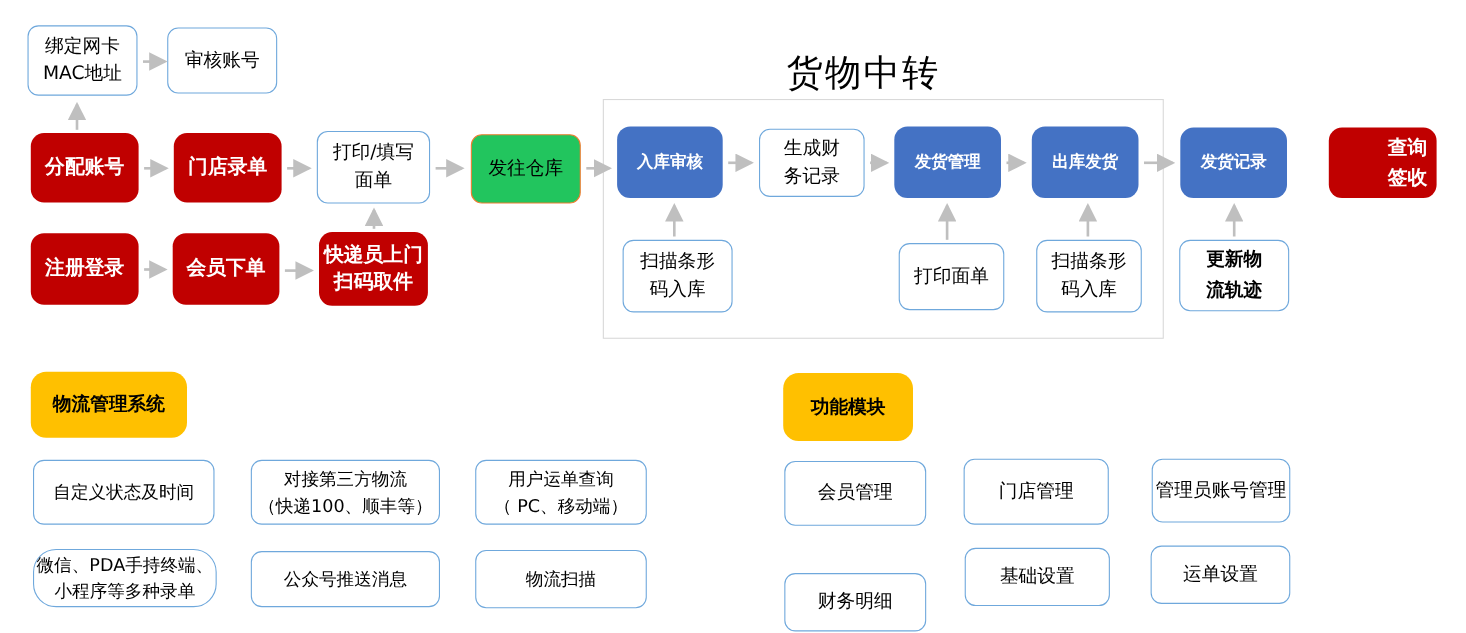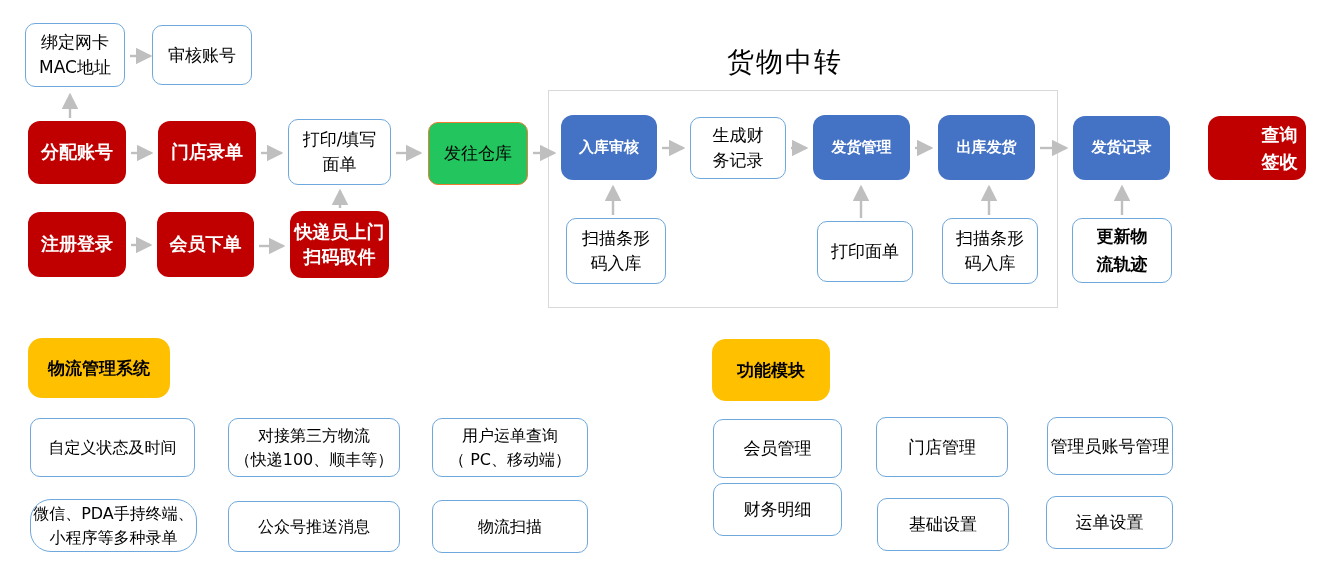--- a/index.html
+++ b/index.html
@@ -15,21 +15,21 @@
   }
   .white  { background:#ffffff; border:1.5px solid #6FA8DC; border-radius:10px; }
   .orange { background:#22c55e; border:1.5px solid #ED7D31; border-radius:10px; }
   .red    { background:#C00000; border-radius:12px; color:#ffffff; font-weight:bold; font-size:18px; }
   .blue   { background:#4472C4; border-radius:12px; color:#ffffff; font-weight:bold; font-size:15px; }
   .yellow { background:#FFC000; border-radius:14px; color:#000000; font-weight:bold; font-size:17px; }
   .bold   { font-weight:bold; }
   .fs16   { font-size:16px; line-height:1.5; }
   .frame  { position:absolute; box-sizing:border-box; border:1px solid #D9D9D9; background:transparent; }
   .title  {
-    position:absolute; font-size:27px; letter-spacing:2px; color:#000;
+    position:absolute; font-size:33px; letter-spacing:2px; color:#000;
     text-align:center; font-weight:500;
   }
   svg.arrows { position:absolute; left:0; top:0; pointer-events:none; }
 </style>
 </head>
 <body>
 
 <div class="canvas">
 
   <div class="frame" style="left:548px; top:90px; width:510px; height:218px;"></div>
@@ -78,21 +78,21 @@
   <div class="box white fs16" style="left:30px; top:499px; width:167px; height:53px;border-radius:21px;">微信、PDA手持终端、
 小程序等多种录单</div>
   <div class="box white fs16" style="left:228px; top:501px; width:172px; height:51px;">公众号推送消息</div>
   <div class="box white fs16" style="left:432px; top:500px; width:156px; height:53px;">物流扫描</div>
 
   <div class="box yellow" style="left:712px; top:339px; width:118px; height:62px;">功能模块</div>
 
   <div class="box white" style="left:713px; top:419px; width:129px; height:59px;">会员管理</div>
   <div class="box white" style="left:876px; top:417px; width:132px; height:60px;">门店管理</div>
   <div class="box white" style="left:1047px; top:417px; width:126px; height:58px;">管理员账号管理</div>
-  <div class="box white" style="left:713px; top:483px; width:129px; height:53px;">财务明细</div>
+  <div class="box white" style="left:713px; top:521px; width:129px; height:53px;">财务明细</div>
   <div class="box white" style="left:877px; top:498px; width:132px; height:53px;">基础设置</div>
   <div class="box white" style="left:1046px; top:496px; width:127px; height:53px;">运单设置</div>
 
   <svg class="arrows" width="1333" height="575" viewBox="0 0 1333 575">
     <defs>
       <marker id="ah" markerWidth="7" markerHeight="7" refX="6" refY="3.5" orient="auto">
         <path d="M0,0 L7,3.5 L0,7 Z" fill="#BFBFBF"></path>
       </marker>
     </defs>
     <g stroke="#BFBFBF" stroke-width="2.4" fill="none">

